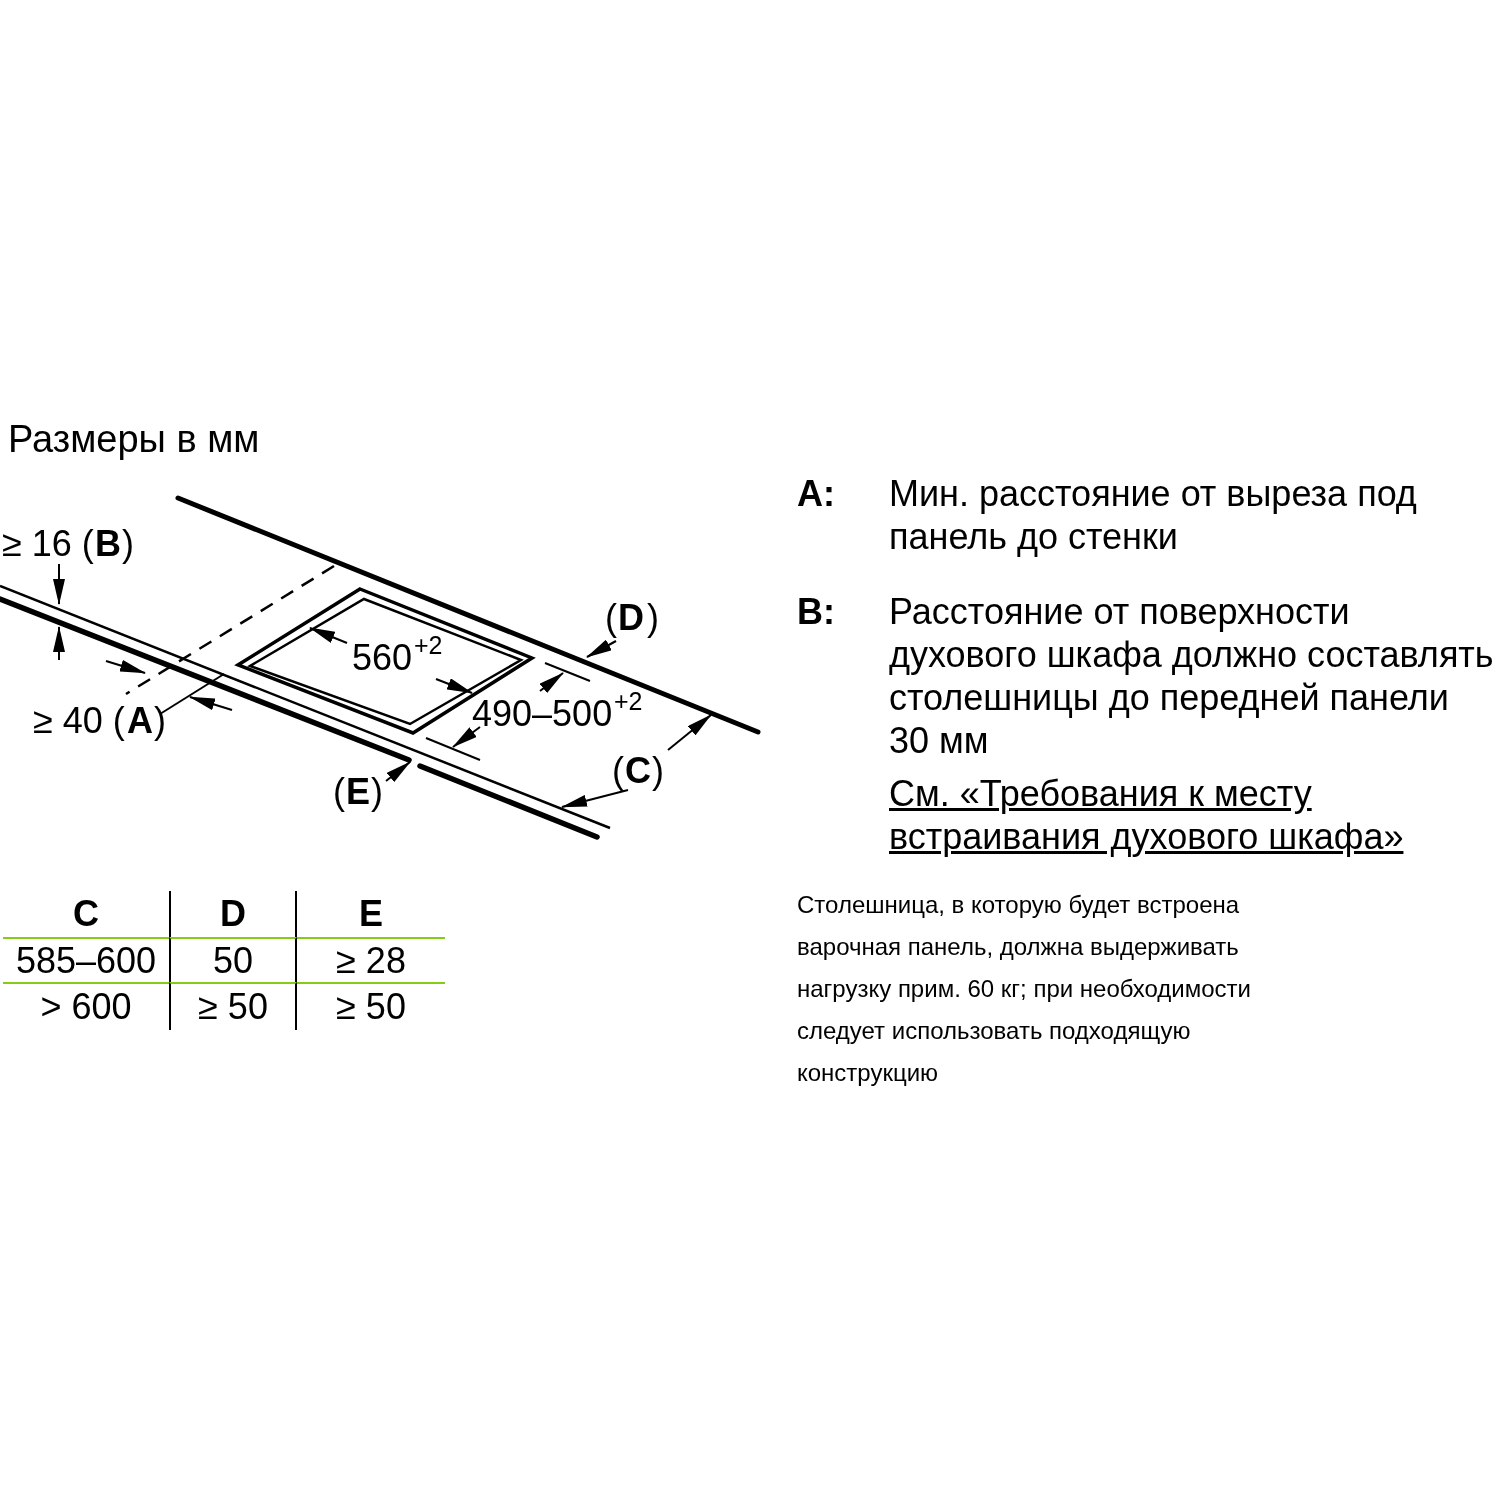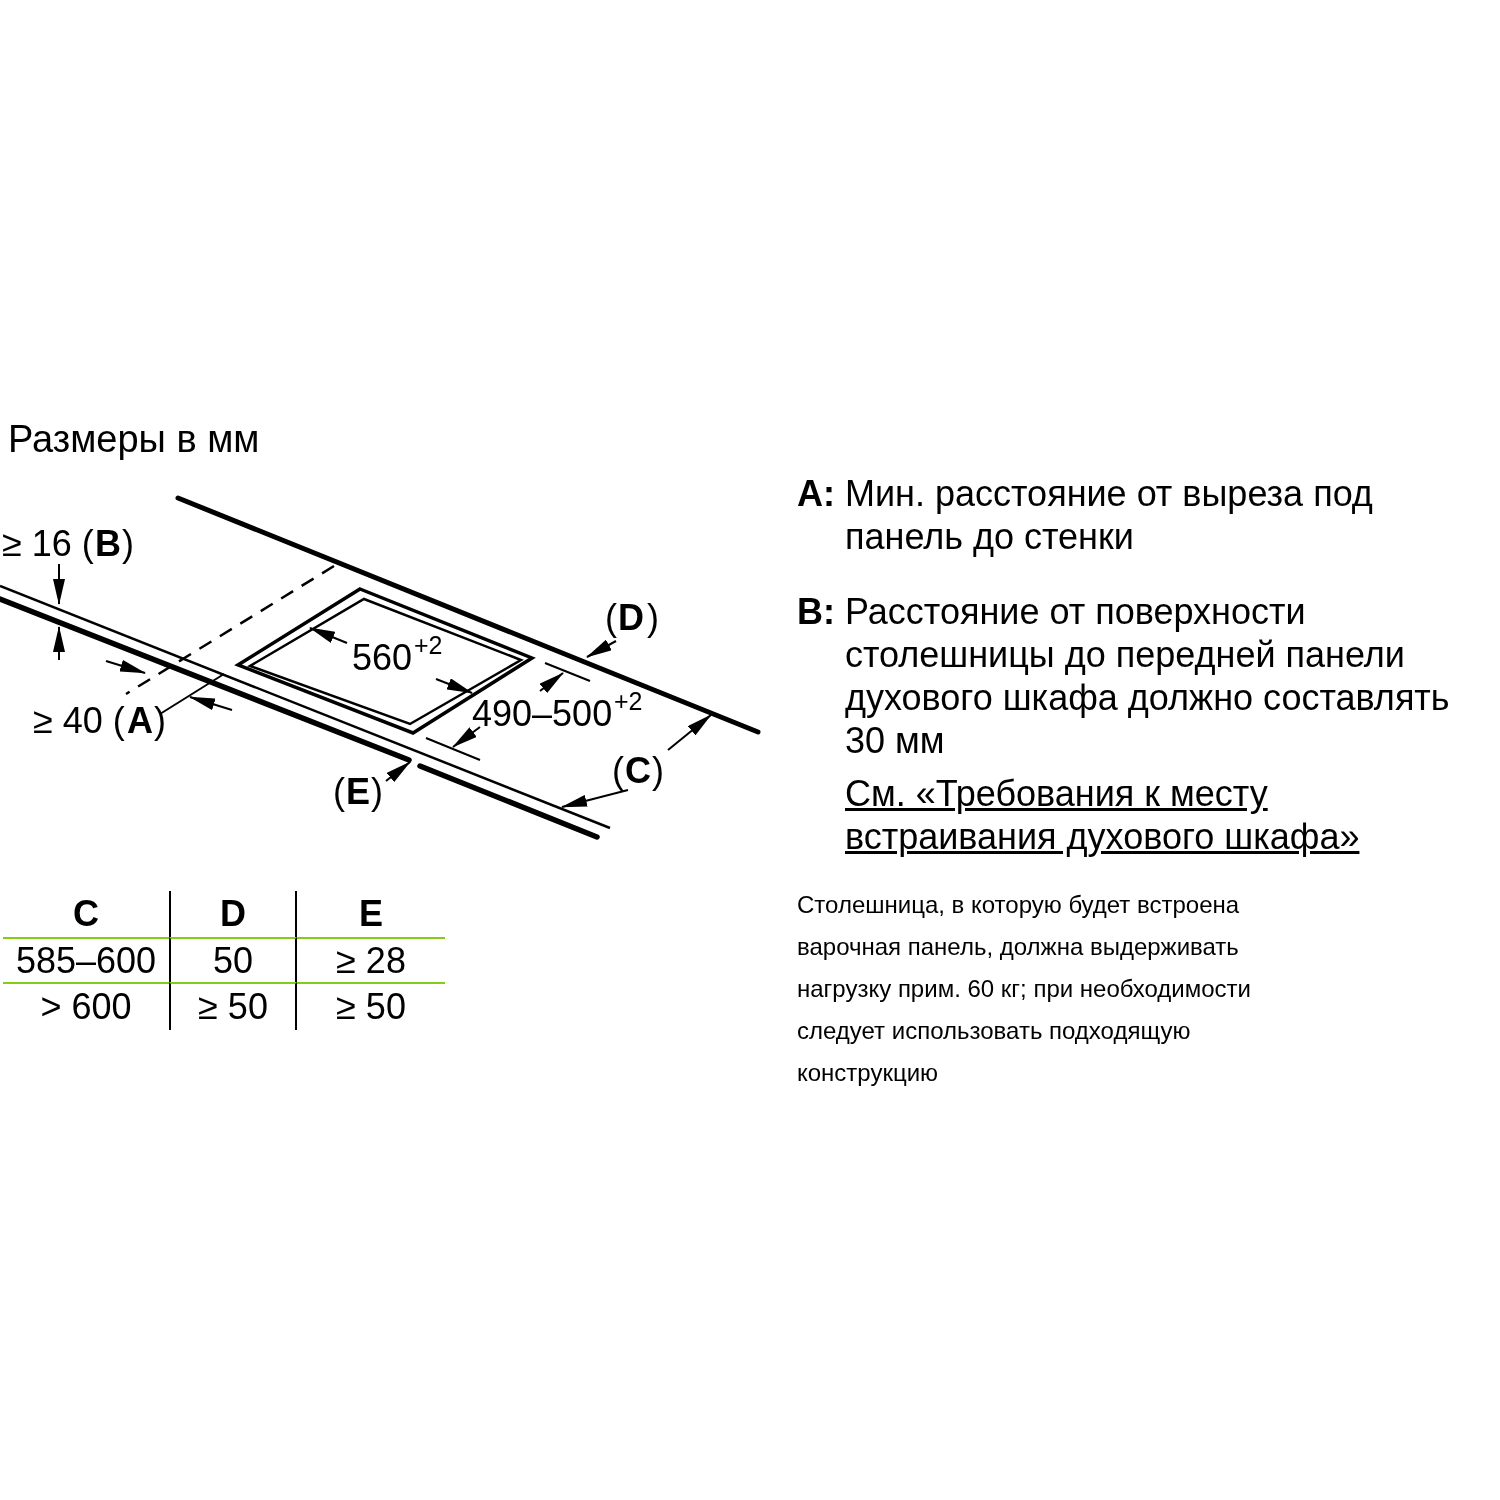--- a/index.html
+++ b/index.html
@@ -41,21 +41,21 @@
   
   .note {
     position: absolute; left: 797px;
     font-size: 36px; line-height: 43px;
   }
   .note .note-label {
     position: absolute; left: 0; top: 0;
     font-weight: bold; white-space: nowrap;
   }
   .note .note-lines { margin-left: 48px; }
-  .note .tline { white-space: nowrap; height: 43px; }
+  .note .tline { white-space: nowrap; height: 43px; margin-left: 44px; }
 
   .paragraph {
     position: absolute; left: 797px; top: 884px;
     font-size: 24px; line-height: 42px;
   }
   .paragraph .tline { white-space: nowrap; height: 42px; }
 
   svg text {
     font-family: "Liberation Sans", sans-serif;
     font-size: 36px;
@@ -165,22 +165,22 @@
     <div class="note-lines">
       <div class="tline">Мин. расстояние от выреза под</div>
       <div class="tline">панель до стенки</div>
     </div>
   </div>
 
   <div class="note" style="top:590px;">
     <span class="note-label">B:</span>
     <div class="note-lines">
       <div class="tline">Расстояние от поверхности</div>
+      <div class="tline">духового шкафа должно составлять</div>
       <div class="tline">столешницы до передней панели</div>
-      <div class="tline">духового шкафа должно составлять</div>
       <div class="tline">30 мм</div>
     </div>
   </div>
 
   <div class="note" style="top:772px;text-decoration:underline;">
     <div class="note-lines">
       <div class="tline">См. «Требования к месту</div>
       <div class="tline">встраивания духового шкафа»</div>
     </div>
   </div>

